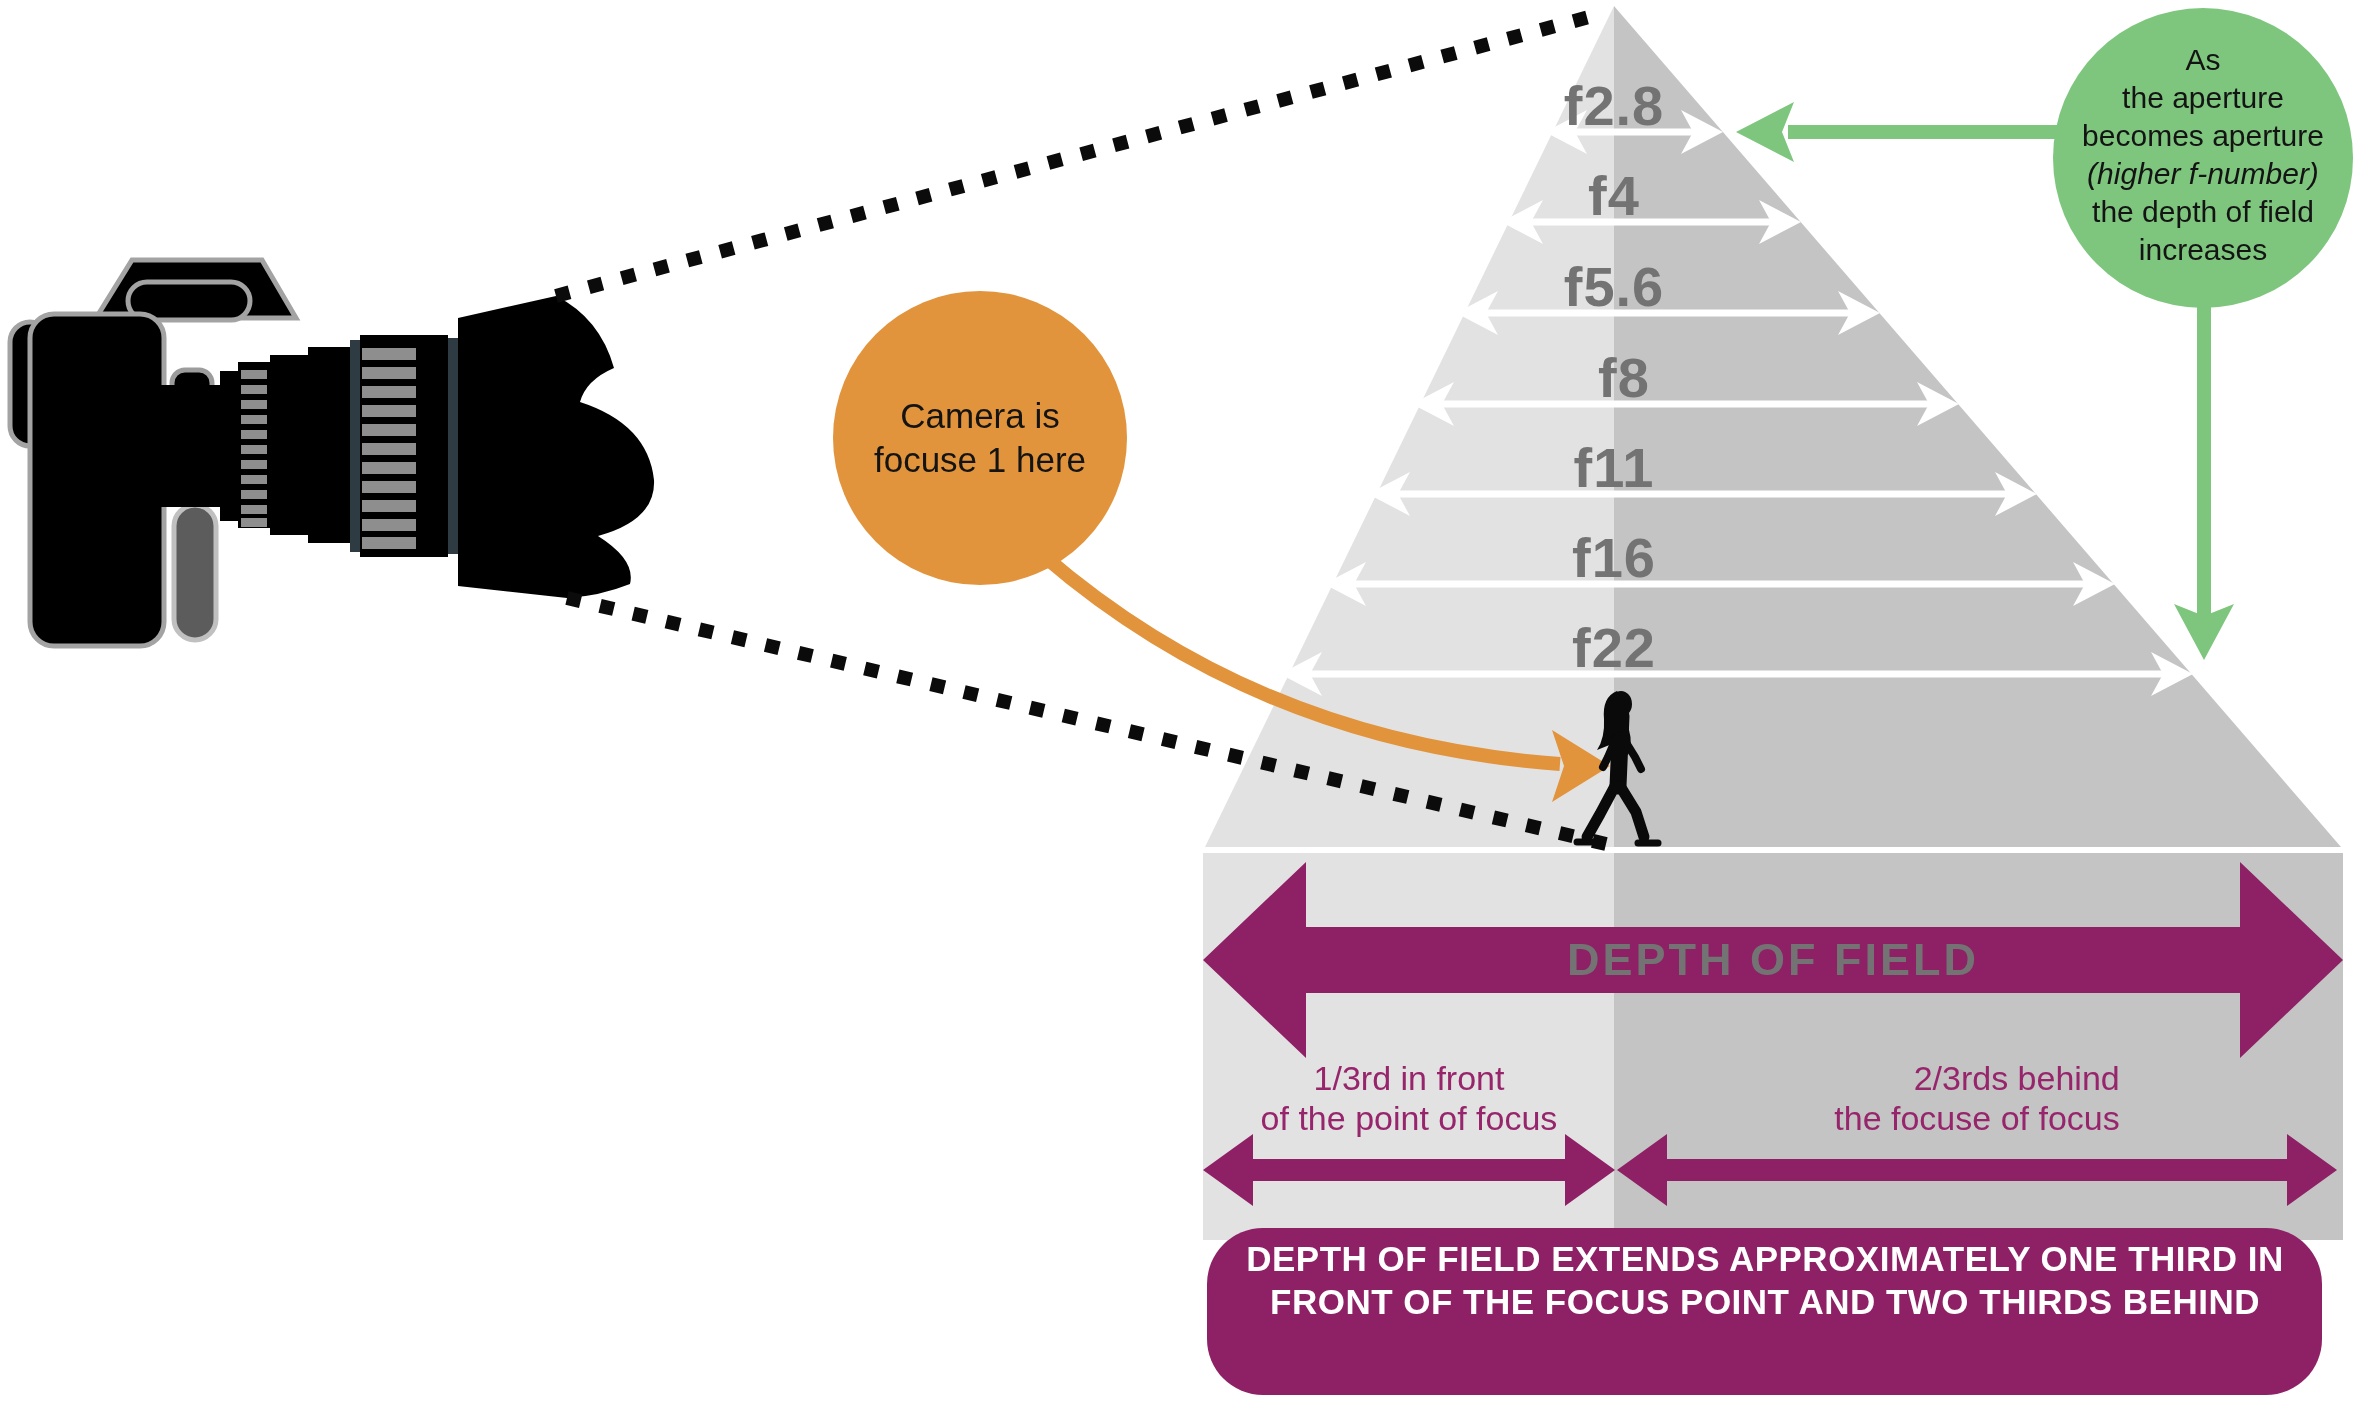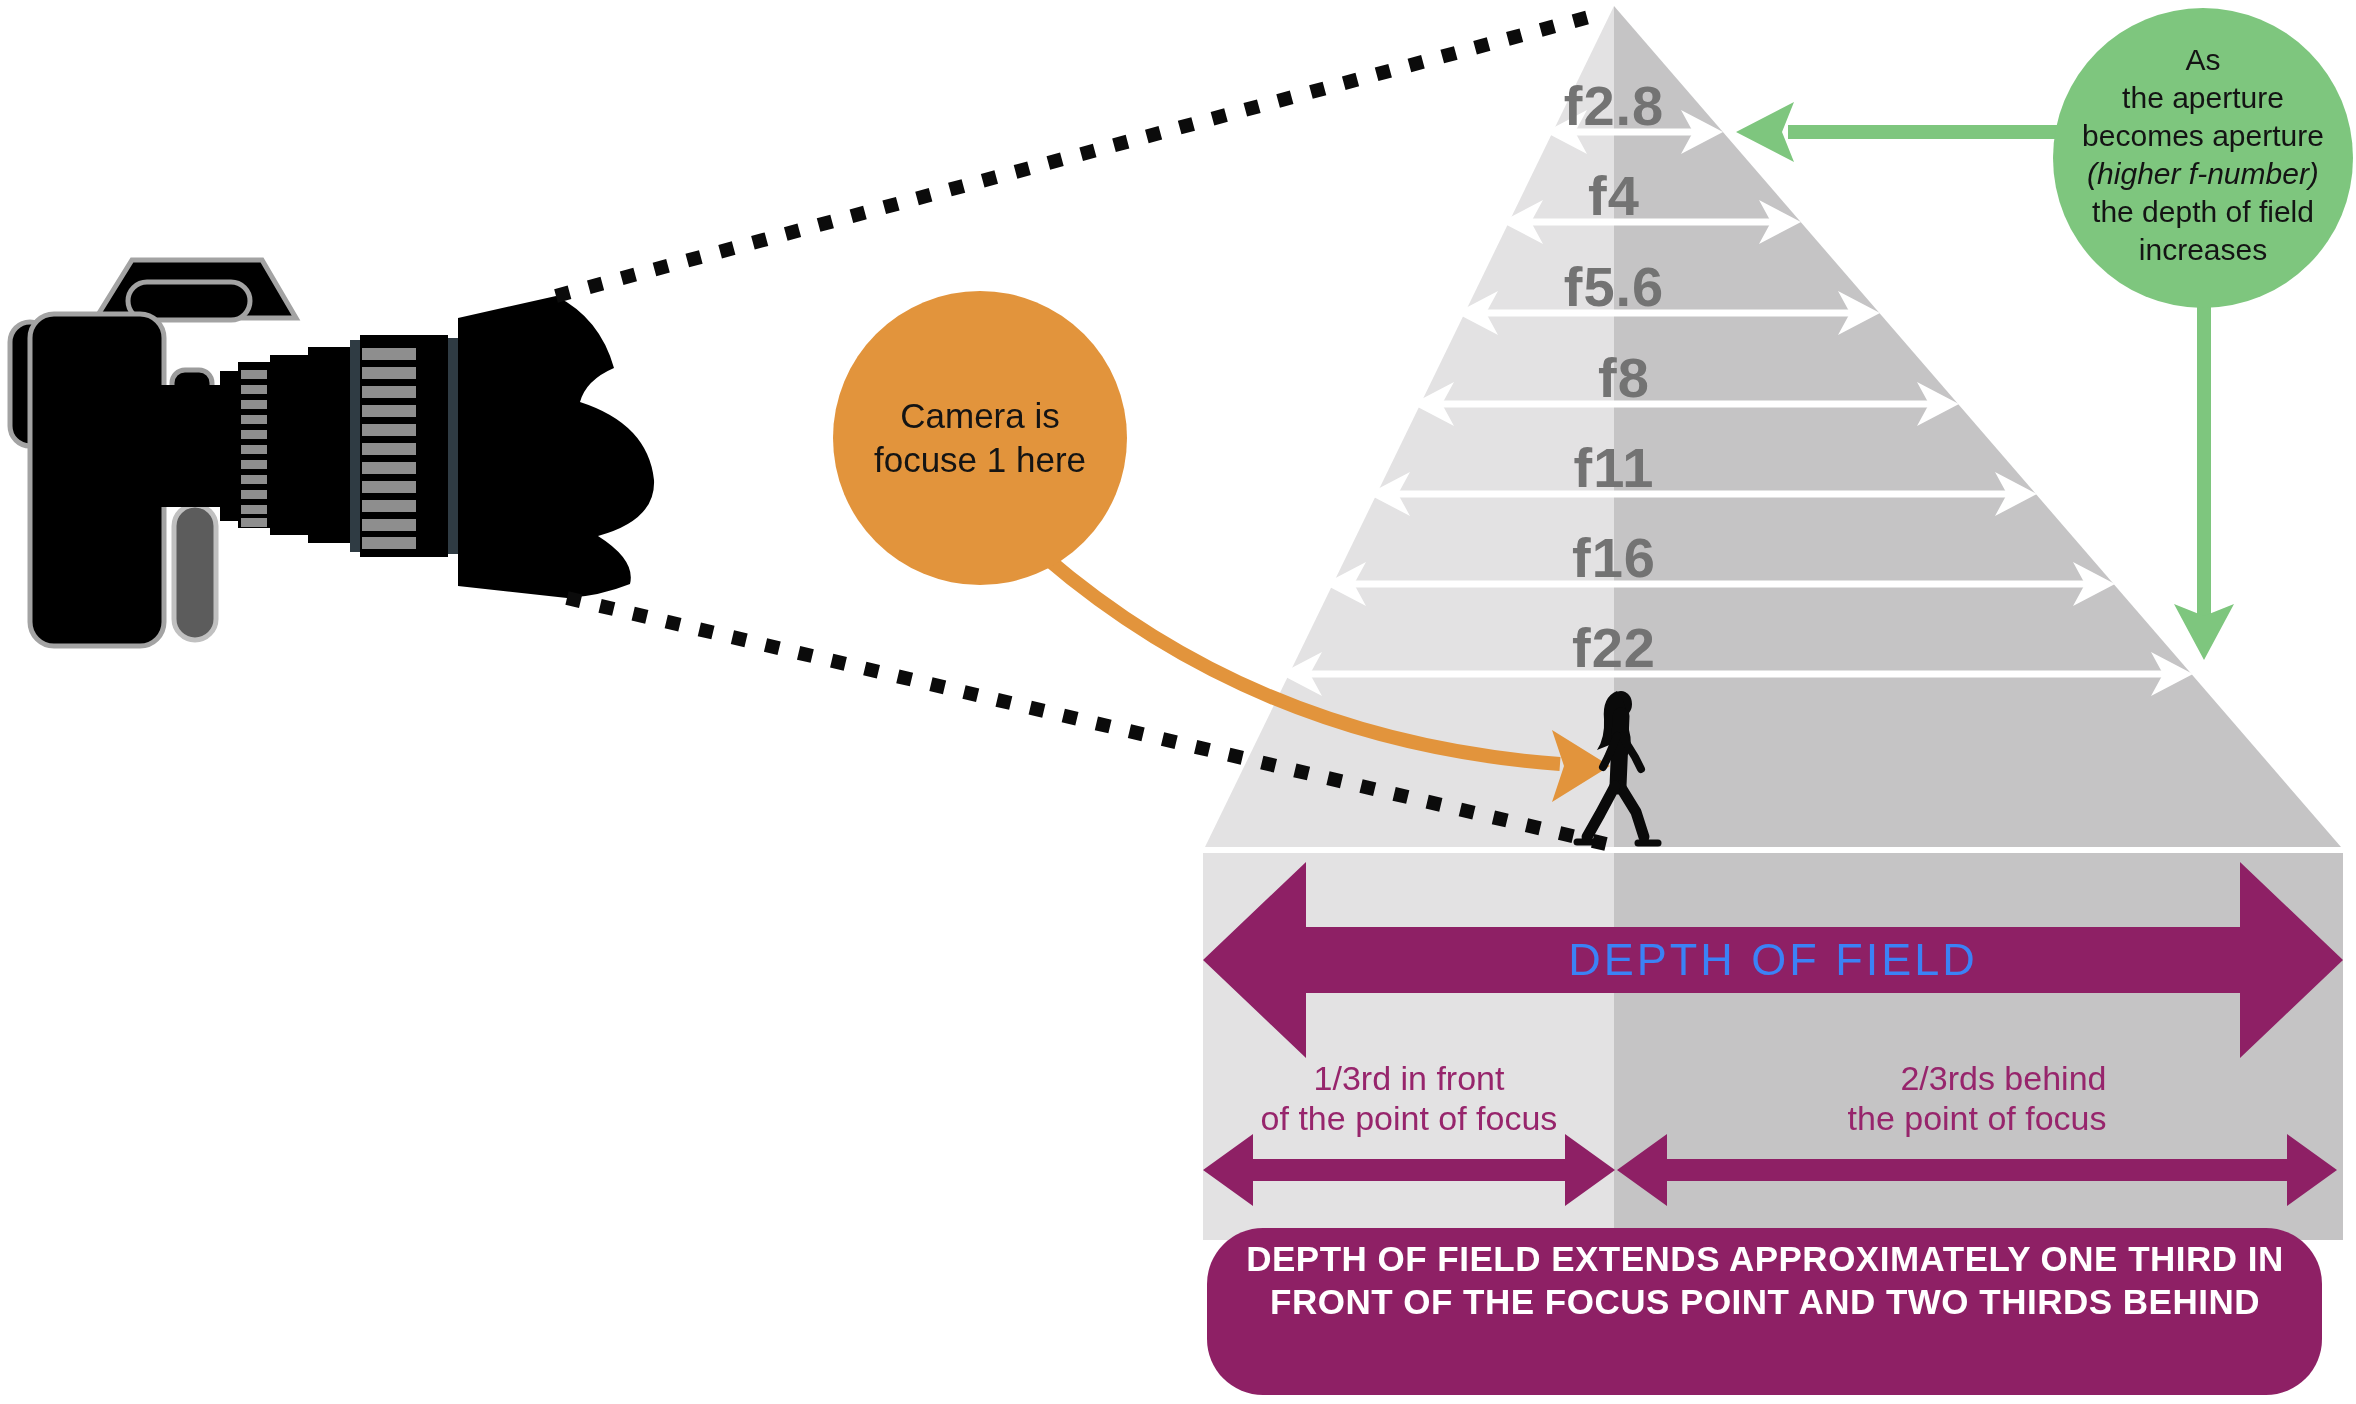--- a/index.html
+++ b/index.html
@@ -16,21 +16,21 @@
     color:#737373;font-weight:bold;font-size:56px;letter-spacing:1px;
   }
   .callout-orange{
     color:#141414;font-size:35px;line-height:44px;font-weight:400;
   }
   .callout-green{
     color:#141414;font-size:30px;line-height:38px;font-weight:400;
   }
   .callout-green .italic{font-style:italic;}
   .dof-label{
-    color:#3b82f6;font-weight:normal;font-size:45px;letter-spacing:3px;
+    color:#737373;font-weight:bold;font-size:45px;letter-spacing:3px;
   }
   .fraction-label{
     color:#97256C;font-size:34px;line-height:40px;
   }
   .summary-label{
     color:#ffffff;font-weight:bold;font-size:35px;line-height:43px;letter-spacing:0.5px;white-space:nowrap;
   }
 </style>
 </head>
 <body>
@@ -222,21 +222,21 @@
 
   <div class="txt dof-label" style="left:1773px;top:960px;">DEPTH OF FIELD</div>
 
   <div class="txt fraction-label" style="left:1409px;top:1098px;">
     <div>1/3rd in front</div>
     <div>of the point of focus</div>
   </div>
 
   <div class="txt fraction-label" style="left:1977px;top:1098px;text-align:right;">
     <div>2/3rds behind</div>
-    <div>the point of focus</div>
+    <div>the focuse of focus</div>
   </div>
 
   <div class="txt summary-label" style="left:1765px;top:1280px;">
     <div>DEPTH OF FIELD EXTENDS APPROXIMATELY ONE THIRD IN</div>
     <div>FRONT OF THE FOCUS POINT AND TWO THIRDS BEHIND</div>
   </div>
 
 </div>
 
 </body></html>

